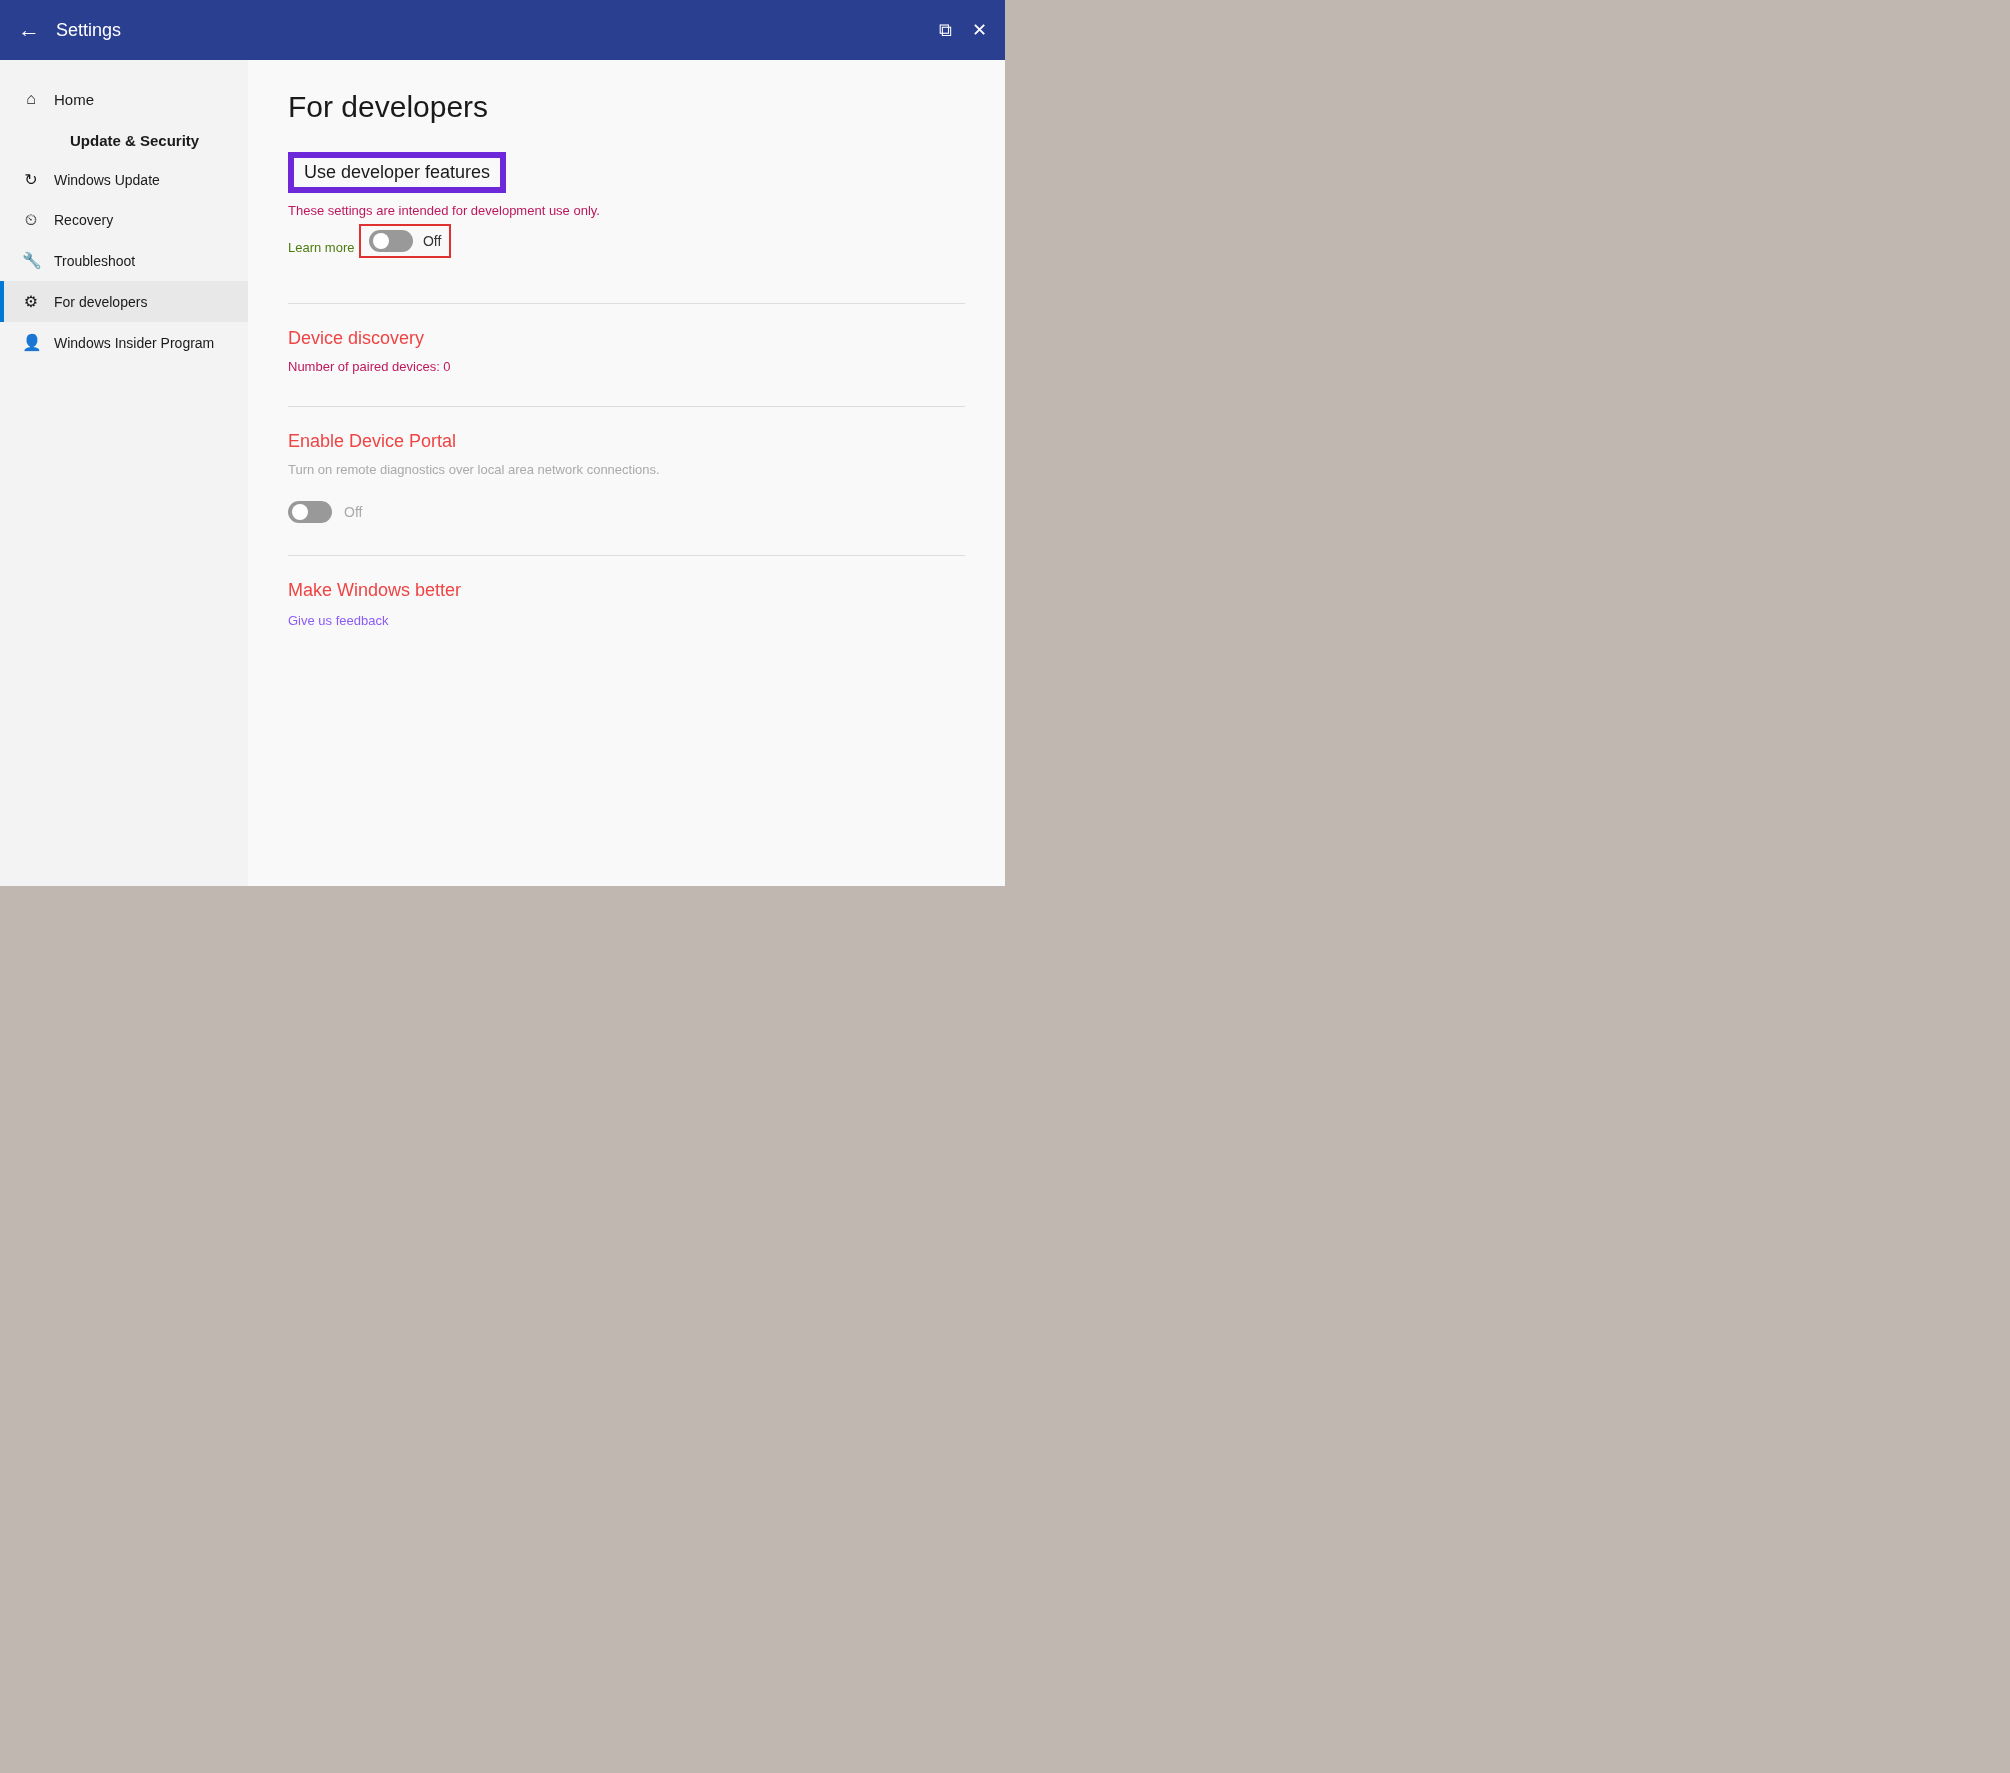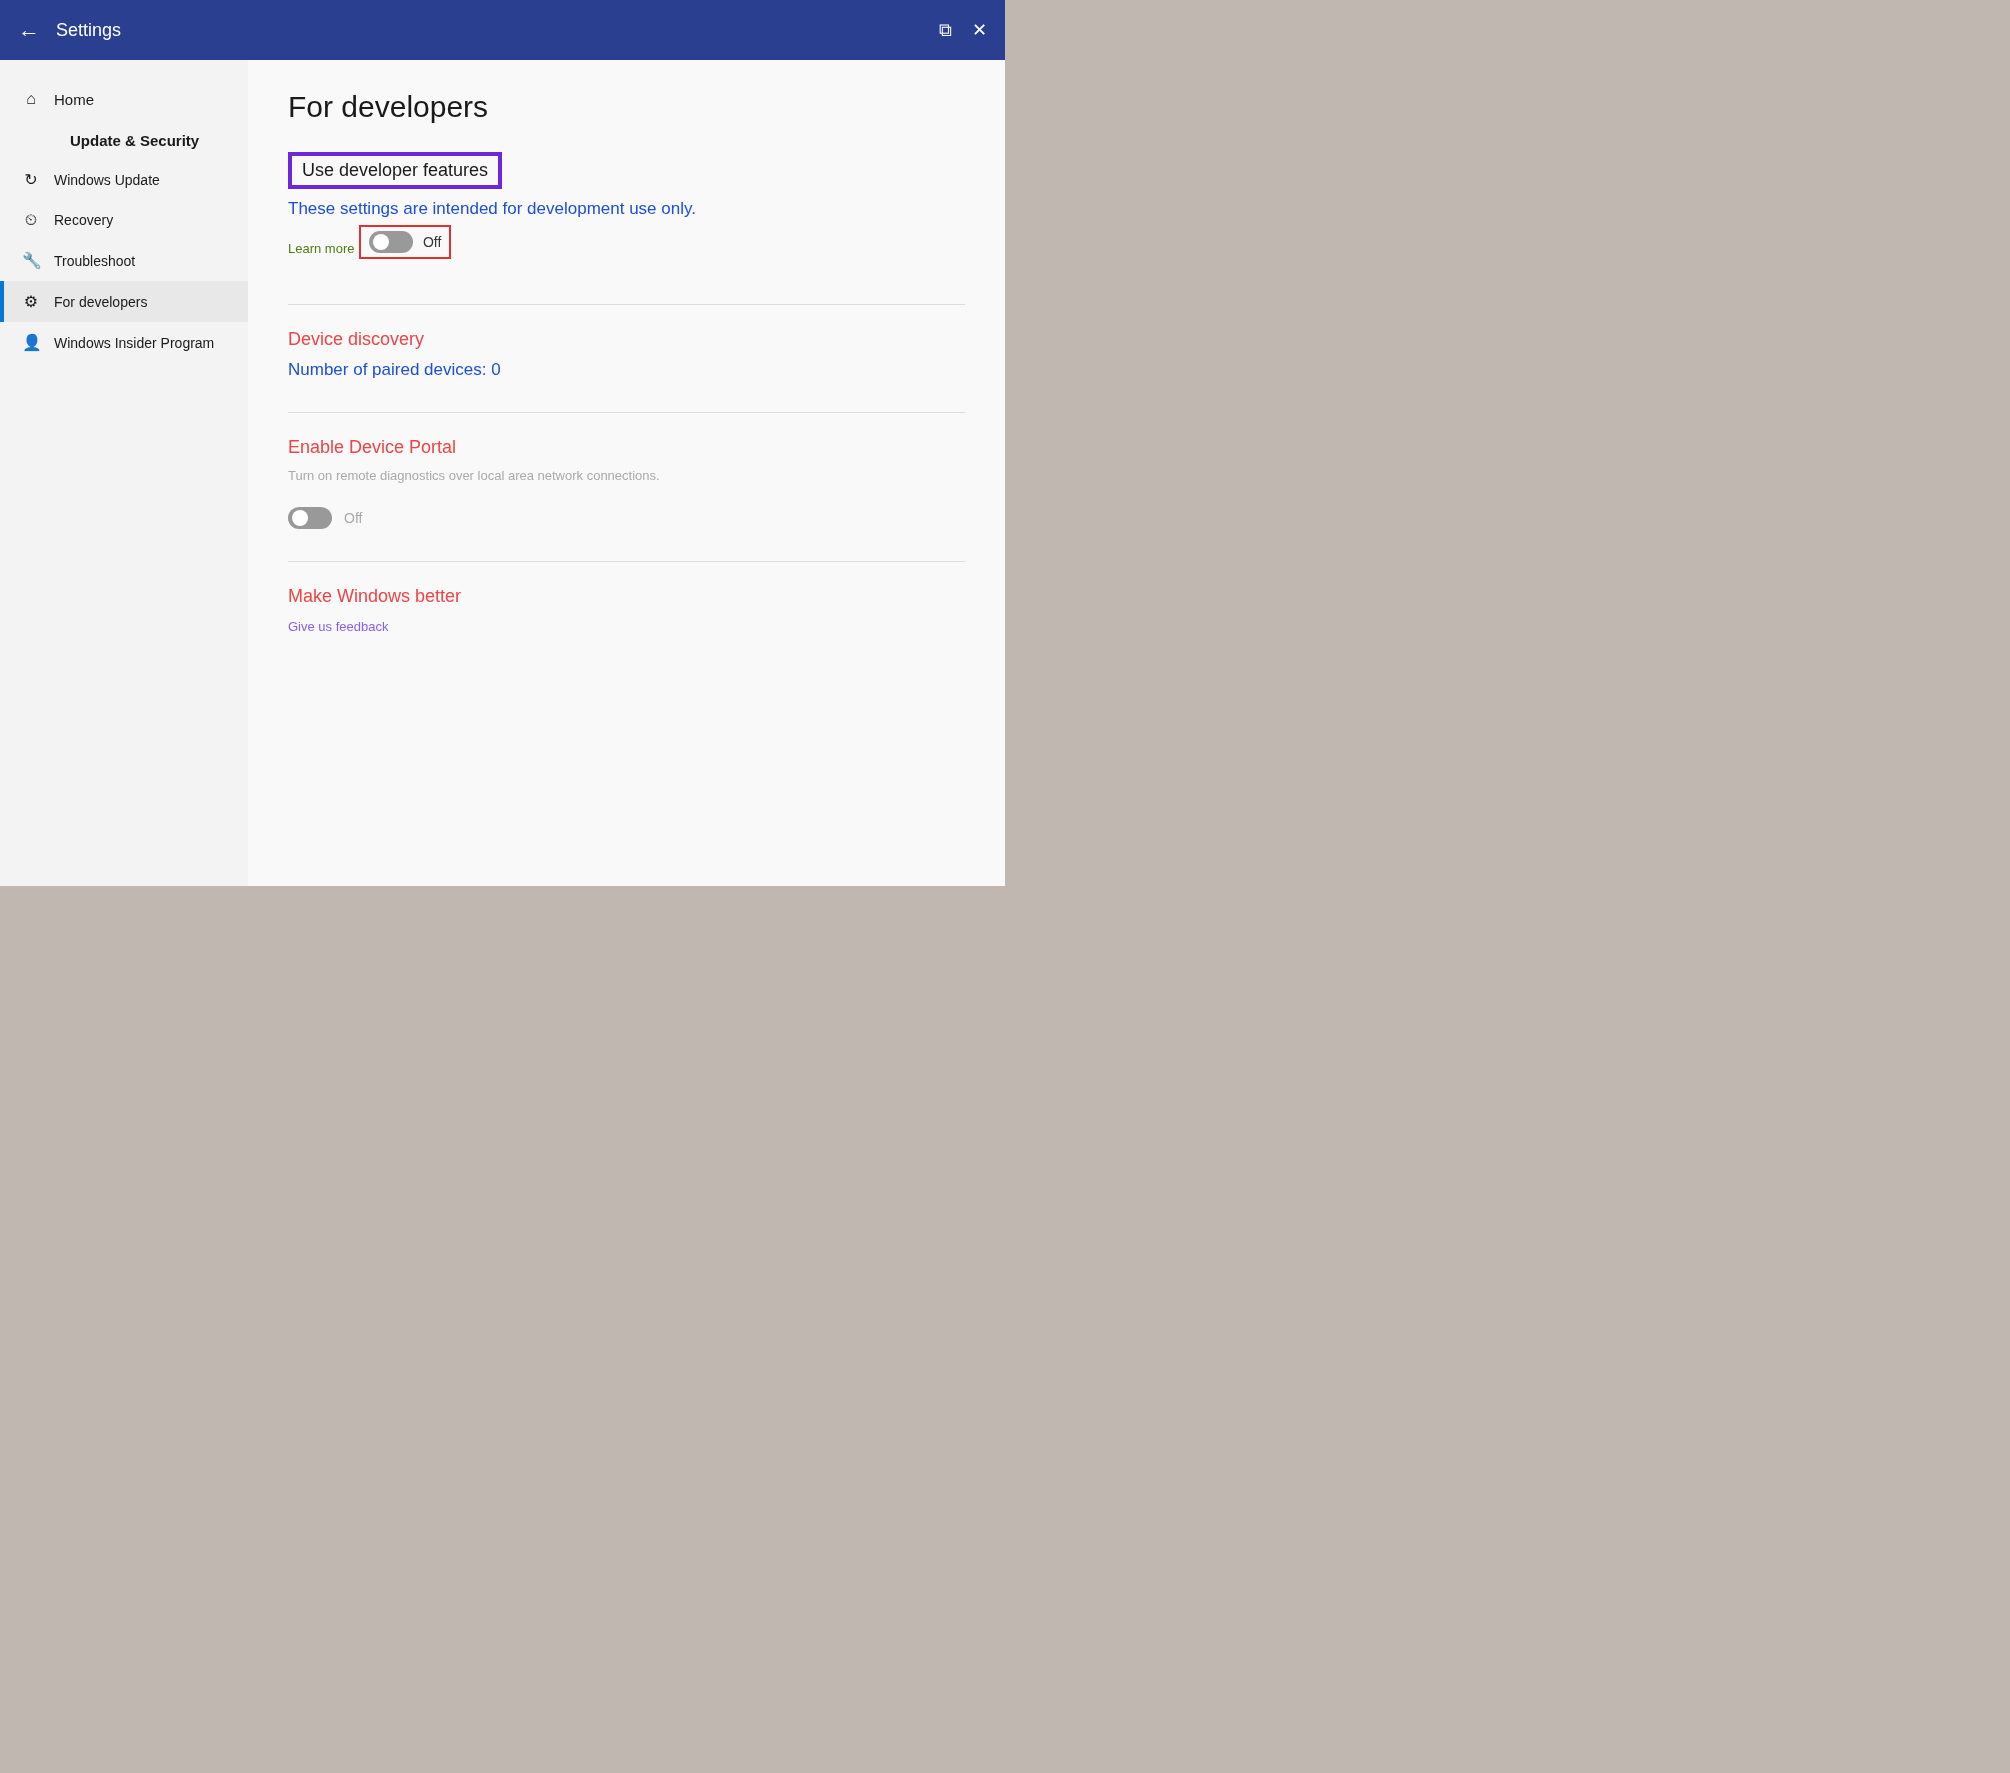--- a/index.html
+++ b/index.html
@@ -145,31 +145,31 @@
 
     .section-title {
       font-size: 18px;
       font-weight: 400;
       color: #ef4444;
       margin-bottom: 10px;
     }
 
     .section-title-highlighted {
       display: inline-block;
-      border: 4px solid #6d28d9;
+      border: 6px solid #6d28d9;
       padding: 4px 10px;
       font-size: 18px;
       font-weight: 400;
       color: #1a1a1a;
       margin-bottom: 10px;
     }
 
     .section-desc {
-      font-size: 17px;
-      color: #1d4ed8;
+      font-size: 13px;
+      color: #be185d;
       margin-bottom: 6px;
     }
 
     .learn-more-link {
       color: #4d7c0f;
       font-size: 13px;
       cursor: pointer;
       text-decoration: none;
       display: inline-block;
       margin-bottom: 16px;

